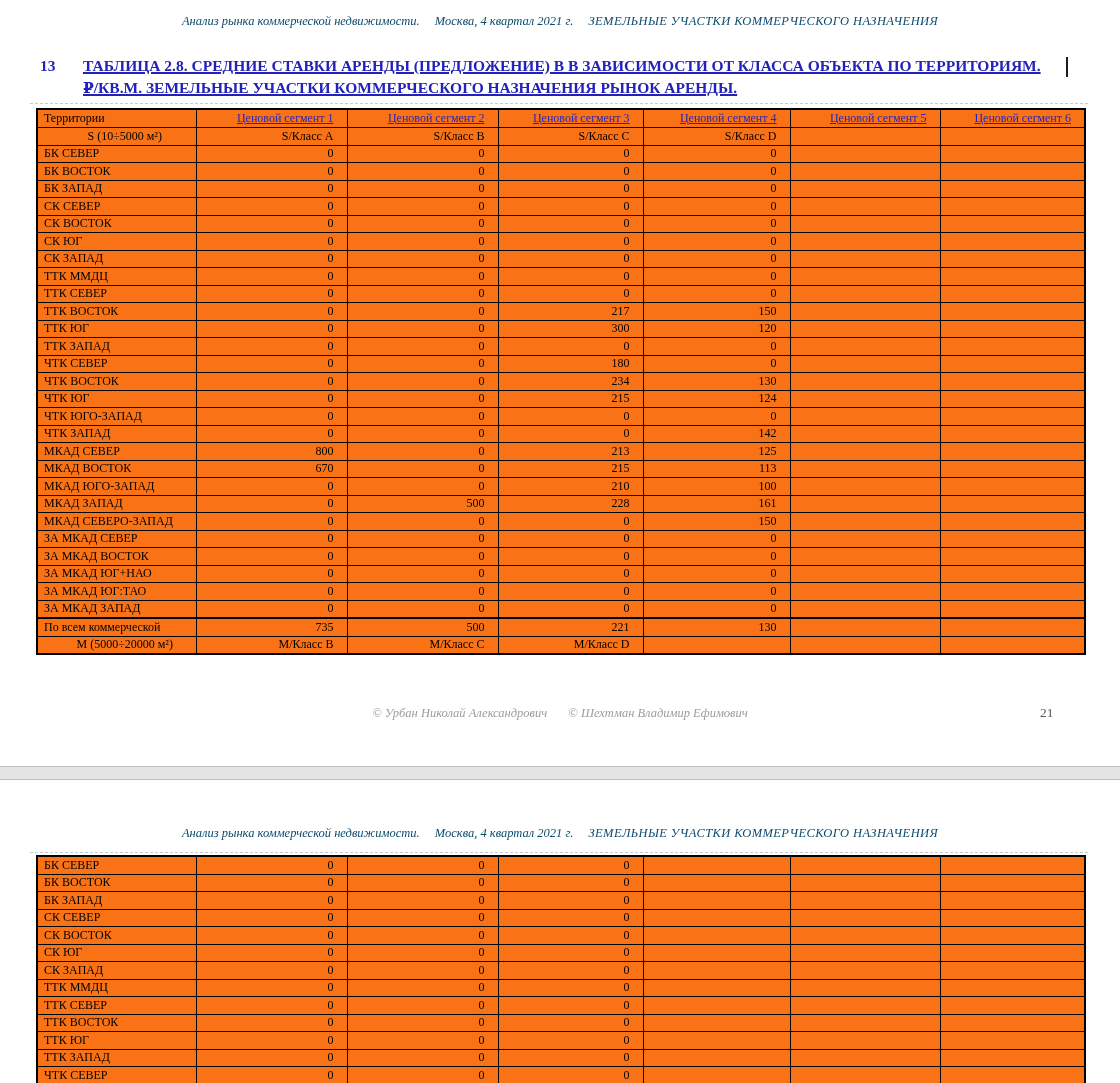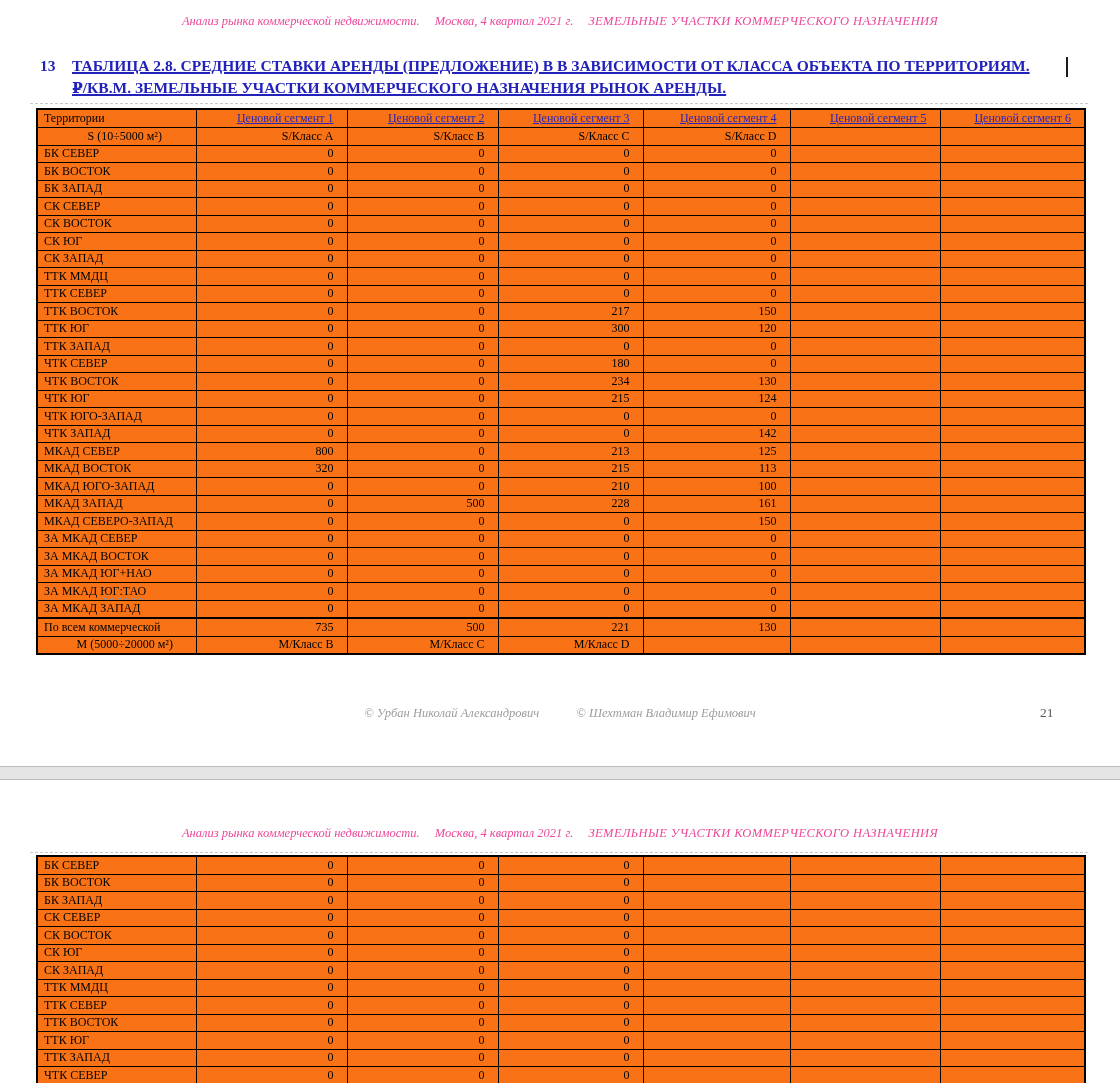--- a/index.html
+++ b/index.html
@@ -5,33 +5,33 @@
   html,body{margin:0;padding:0;}
   body{
     width:1120px;height:1083px;position:relative;overflow:hidden;
     background:#ffffff;
     font-family:"Liberation Serif","DejaVu Serif",serif;
     color:#000;
   }
   
   .run-header{
     position:absolute;left:0;width:1120px;text-align:center;
-    font-style:italic;font-size:12.5px;color:#ec4899;white-space:nowrap;
+    font-style:italic;font-size:12.5px;color:#0c4a6e;white-space:nowrap;
   }
   .run-header .hp{margin:0 6px;}
   .run-header .hp3{letter-spacing:.4px;}
   #header1{top:14px;}
   #header2{top:826px;}
   
   .para-num{
     position:absolute;left:40px;top:57px;
     font-weight:bold;font-size:15.5px;color:#2222bb;
   }
   .doc-title{
-    position:absolute;left:72px;top:55px;width:1010px;
+    position:absolute;left:83px;top:55px;width:1010px;
     font-weight:bold;font-size:15.5px;line-height:21.5px;color:#2222bb;
   }
   .doc-title .tl{white-space:nowrap;text-decoration:underline;text-decoration-thickness:1.5px;}
   .caret{
     position:absolute;left:1066px;top:57px;width:2px;height:20px;background:#1c1c1c;
   }
   .faint-rule{
     position:absolute;left:30px;width:1058px;height:0;
     border-top:1px dashed #c9c9c9;
   }
@@ -58,21 +58,21 @@
   .wavy{
     text-decoration:underline;text-decoration-style:wavy;
     text-decoration-color:#5b9bd5;text-decoration-thickness:1px;
     text-underline-offset:2px;
   }
   
   .doc-footer{
     position:absolute;top:706px;left:0;width:1120px;text-align:center;
     font-style:italic;font-size:12.5px;color:#9c9c9c;white-space:nowrap;
   }
-  .doc-footer .author{margin:0 17px;}
+  .doc-footer .author{margin:0 9px;}
   .page-number{
     position:absolute;top:705px;left:1040px;width:40px;text-align:left;
     font-size:13.5px;color:#5a5a5a;
   }
   
   .page-separator{
     position:absolute;top:766px;left:0;width:1120px;height:12px;
     background:#e5e5e5;border-top:1px solid #bdbdbd;border-bottom:1px solid #bdbdbd;
   }
 </style>
@@ -280,21 +280,21 @@
         <td class="c0">МКАД СЕВЕР</td>
         <td class="num">800</td>
         <td class="num">0</td>
         <td class="num">213</td>
         <td class="num">125</td>
         <td class="num"></td>
         <td class="num"></td>
       </tr>
       <tr class="data">
         <td class="c0">МКАД ВОСТОК</td>
-        <td class="num">320</td>
+        <td class="num">670</td>
         <td class="num">0</td>
         <td class="num">215</td>
         <td class="num">113</td>
         <td class="num"></td>
         <td class="num"></td>
       </tr>
       <tr class="data">
         <td class="c0">МКАД ЮГО-ЗАПАД</td>
         <td class="num">0</td>
         <td class="num">0</td>

